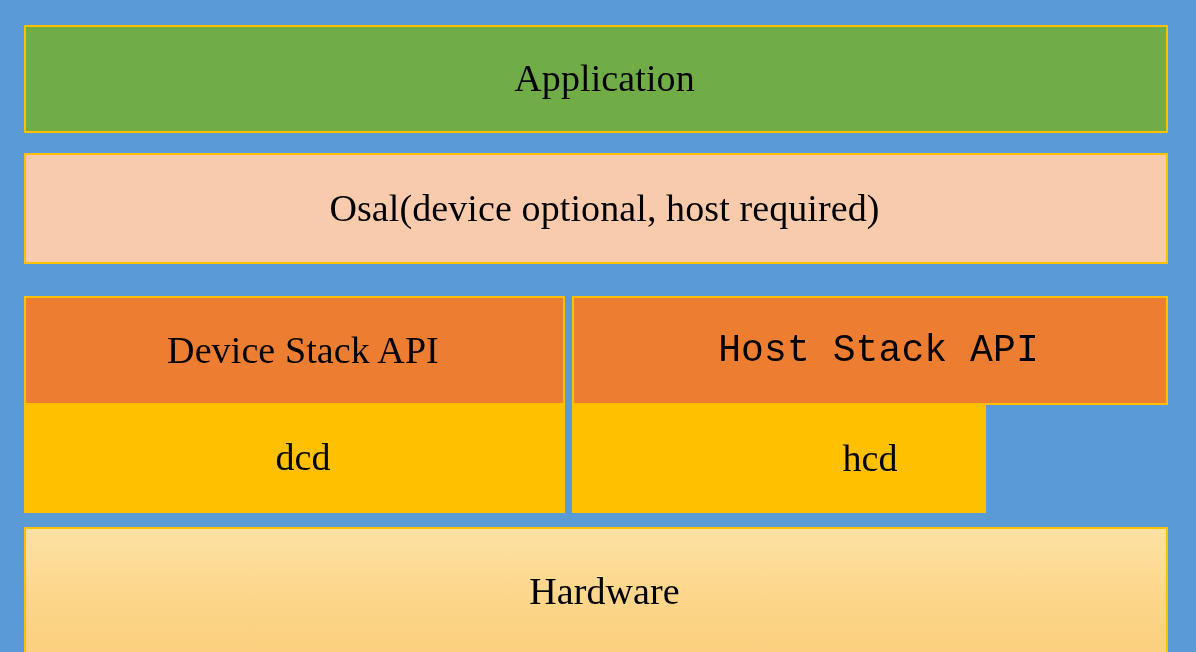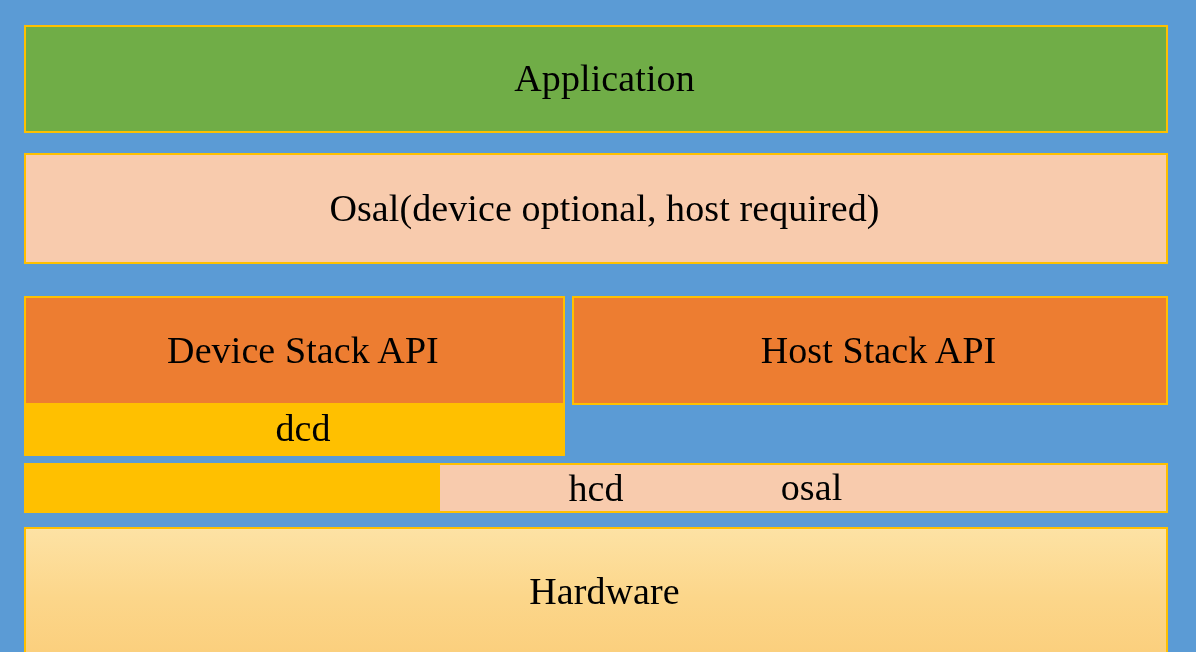--- a/index.html
+++ b/index.html
@@ -76,26 +76,26 @@
     width: 7px;
     height: 100%;
     background: transparent;
     flex: 0 0 7px;
   }
   #box-host-stack-api {
     width: 596px;
     height: 100%;
     background: #ed7d31;
     flex: 1 1 auto;
+    font-family: Liberation Mono, monospace;
   }
   
   #row-drivers {
     top: 403px;
     height: 110px;
-    flex-direction: column;
   }
   #box-dcd {
     width: 541px;
     height: 100%;
     background: #ffc000;
     border-color: #ffc000;
   }
   #host-driver-group {
     position: relative;
     flex: 1 1 auto;
@@ -161,21 +161,20 @@
     <div class="box" id="box-host-stack-api">Host Stack API</div>
   </div>
 
   <div class="layer-row" id="row-drivers">
     <div class="box" id="box-dcd">dcd</div>
     <div class="col-gap"></div>
     <div id="host-driver-group">
       <div class="box" id="box-hcd">
         <span class="inner-label"></span>
       </div>
-      <div class="box" id="box-osal-small">osal</div>
       <div id="hcd-label">hcd</div>
     </div>
   </div>
 
   <div class="layer-row" id="row-hardware">
     <div class="box" id="box-hardware">Hardware</div>
   </div>
 
 </div>
 

